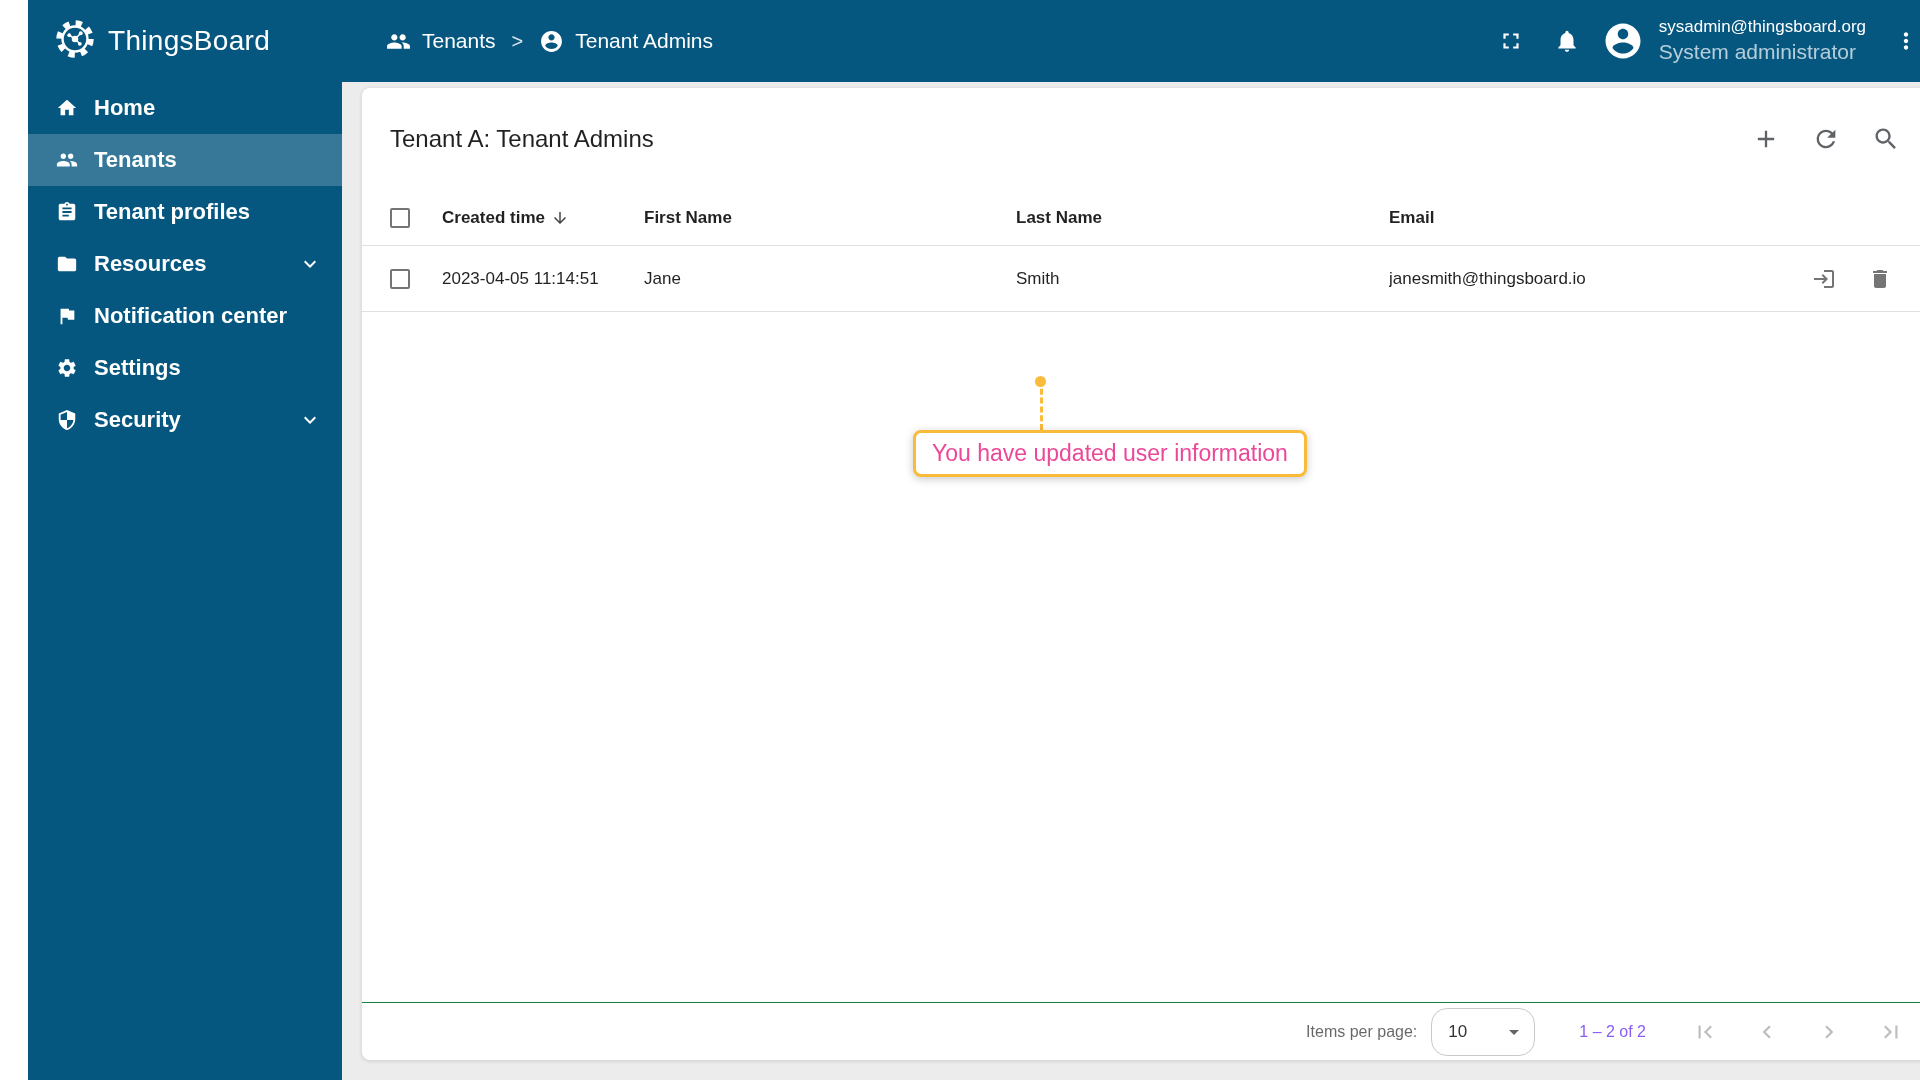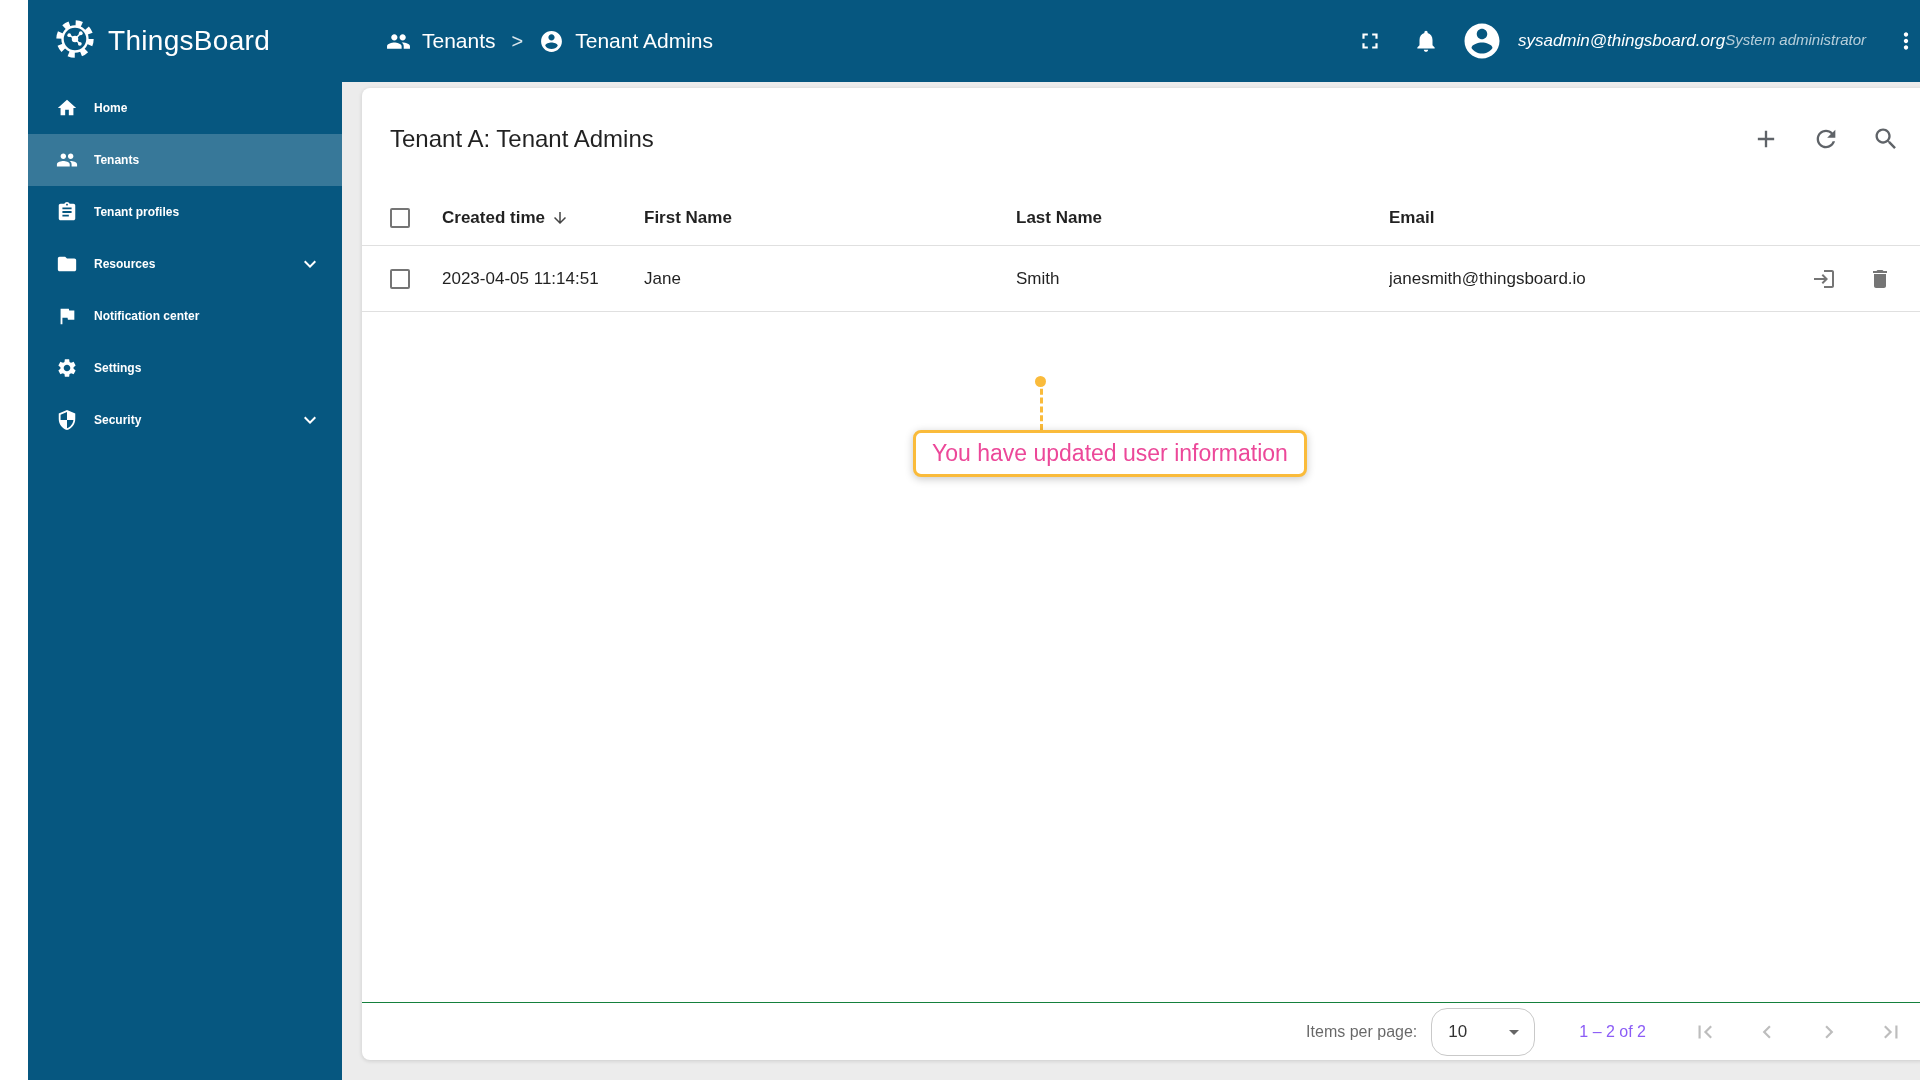--- a/index.html
+++ b/index.html
@@ -7,42 +7,42 @@
     font-family: "Liberation Sans", sans-serif; }
   .app { display: flex; width: 100%; height: 100%; margin-left: 28px; }
 
   
   .sidebar { width: 314px; flex-shrink: 0; background: #065780; color: #fff;
     display: flex; flex-direction: column; }
   .logo { height: 82px; display: flex; align-items: center; padding-left: 24px; gap: 10px; }
   .logo svg { width: 46px; height: 46px; }
   .logo-text { font-size: 28px; font-weight: 500; letter-spacing: .3px; }
   .nav-item { height: 52px; display: flex; align-items: center;
-    padding: 0 20px 0 28px; gap: 16px; font-size: 12px; font-weight: 600; cursor: pointer; }
+    padding: 0 20px 0 28px; gap: 16px; font-size: 22px; font-weight: 600; cursor: pointer; }
   .nav-item.active { background: rgba(255,255,255,.2); }
   .nav-item .nicon { width: 22px; height: 22px; display: flex; flex-shrink: 0; }
   .nav-item .nicon svg { width: 22px; height: 22px; fill: #fff; }
   .chev { margin-left: auto; display: flex; }
   .chev svg { width: 24px; height: 24px; fill: #fff; }
 
   
   .main-col { flex: 1; display: flex; flex-direction: column; background: #ececec; min-width: 0; }
   .topbar { height: 82px; background: #065780; display: flex; align-items: center;
     color: #fff; padding: 0 18px 0 44px; flex-shrink: 0; }
   .crumb { display: flex; align-items: center; gap: 11px; font-size: 21px; font-weight: 500; cursor: pointer; }
   .crumb svg { width: 25px; height: 25px; fill: #fff; }
   .crumb-sep { margin: 0 16px; color: rgba(255,255,255,.85); font-size: 20px; }
   .topbar-right { margin-left: auto; display: flex; align-items: center; gap: 8px; }
   .icon-btn { width: 48px; height: 48px; display: flex; align-items: center;
     justify-content: center; cursor: pointer; background: none; border: none; }
   .icon-btn svg { width: 26px; height: 26px; fill: #fff; }
   .avatar-btn svg { width: 42px; height: 42px; fill: #fff; }
-  .user-meta { display: flex; flex-direction: row; margin: 0 8px 0 4px; line-height: 1.3; font-style: italic; }
+  .user-meta { display: flex; flex-direction: column; margin: 0 8px 0 4px; line-height: 1.3; }
   .user-email { font-size: 17px; }
-  .user-role { font-size: 15px; color: rgba(255,255,255,.7); }
+  .user-role { font-size: 21px; color: rgba(255,255,255,.7); }
 
   
   .content { flex: 1; padding: 6px 20px 20px; display: flex; flex-direction: column; min-height: 0; }
   .card { flex: 1; background: #fff; border-radius: 8px; box-shadow: 0 1px 4px rgba(0,0,0,.14);
     display: flex; flex-direction: column; position: relative; min-height: 0; }
   .card-head { height: 102px; display: flex; align-items: center; padding: 0 18px 0 28px; flex-shrink: 0; justify-content: center; }
   .card-title { font-size: 24px; font-weight: 500; color: rgba(0,0,0,.87); }
   .card-actions { margin-left: auto; display: flex; gap: 12px; }
   .card-actions .icon-btn svg { fill: #5f6368; width: 28px; height: 28px; }
 

